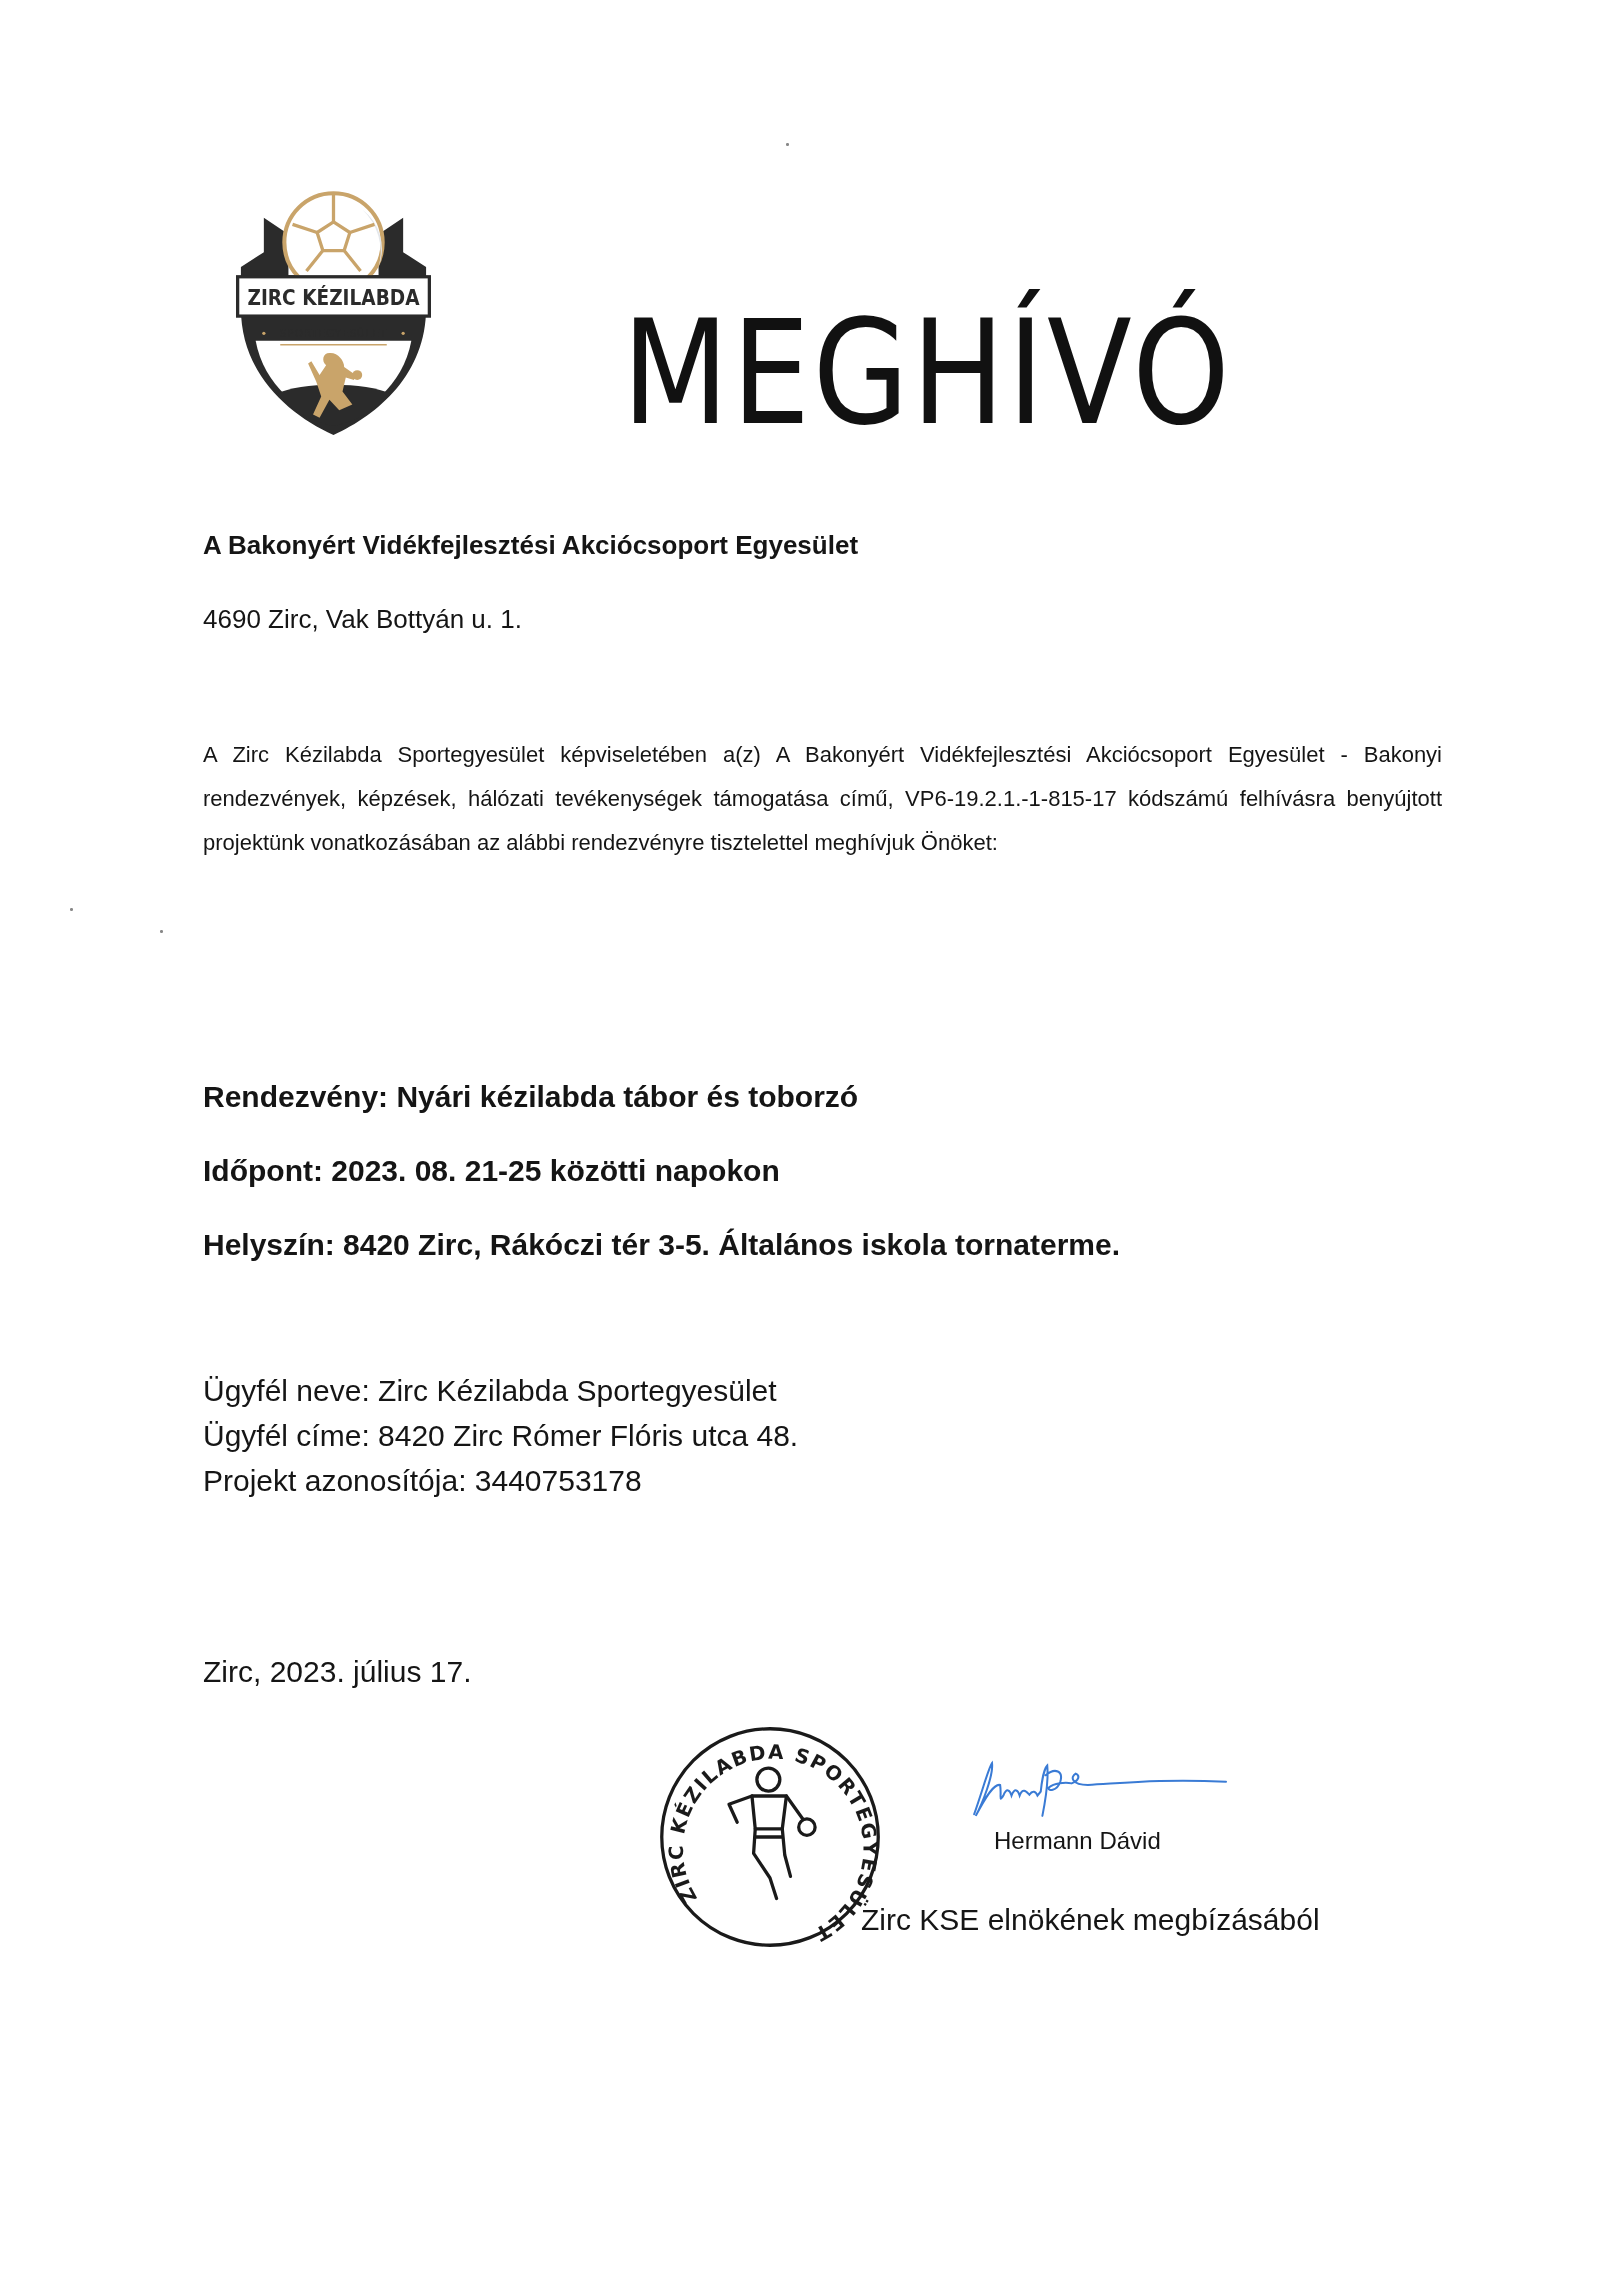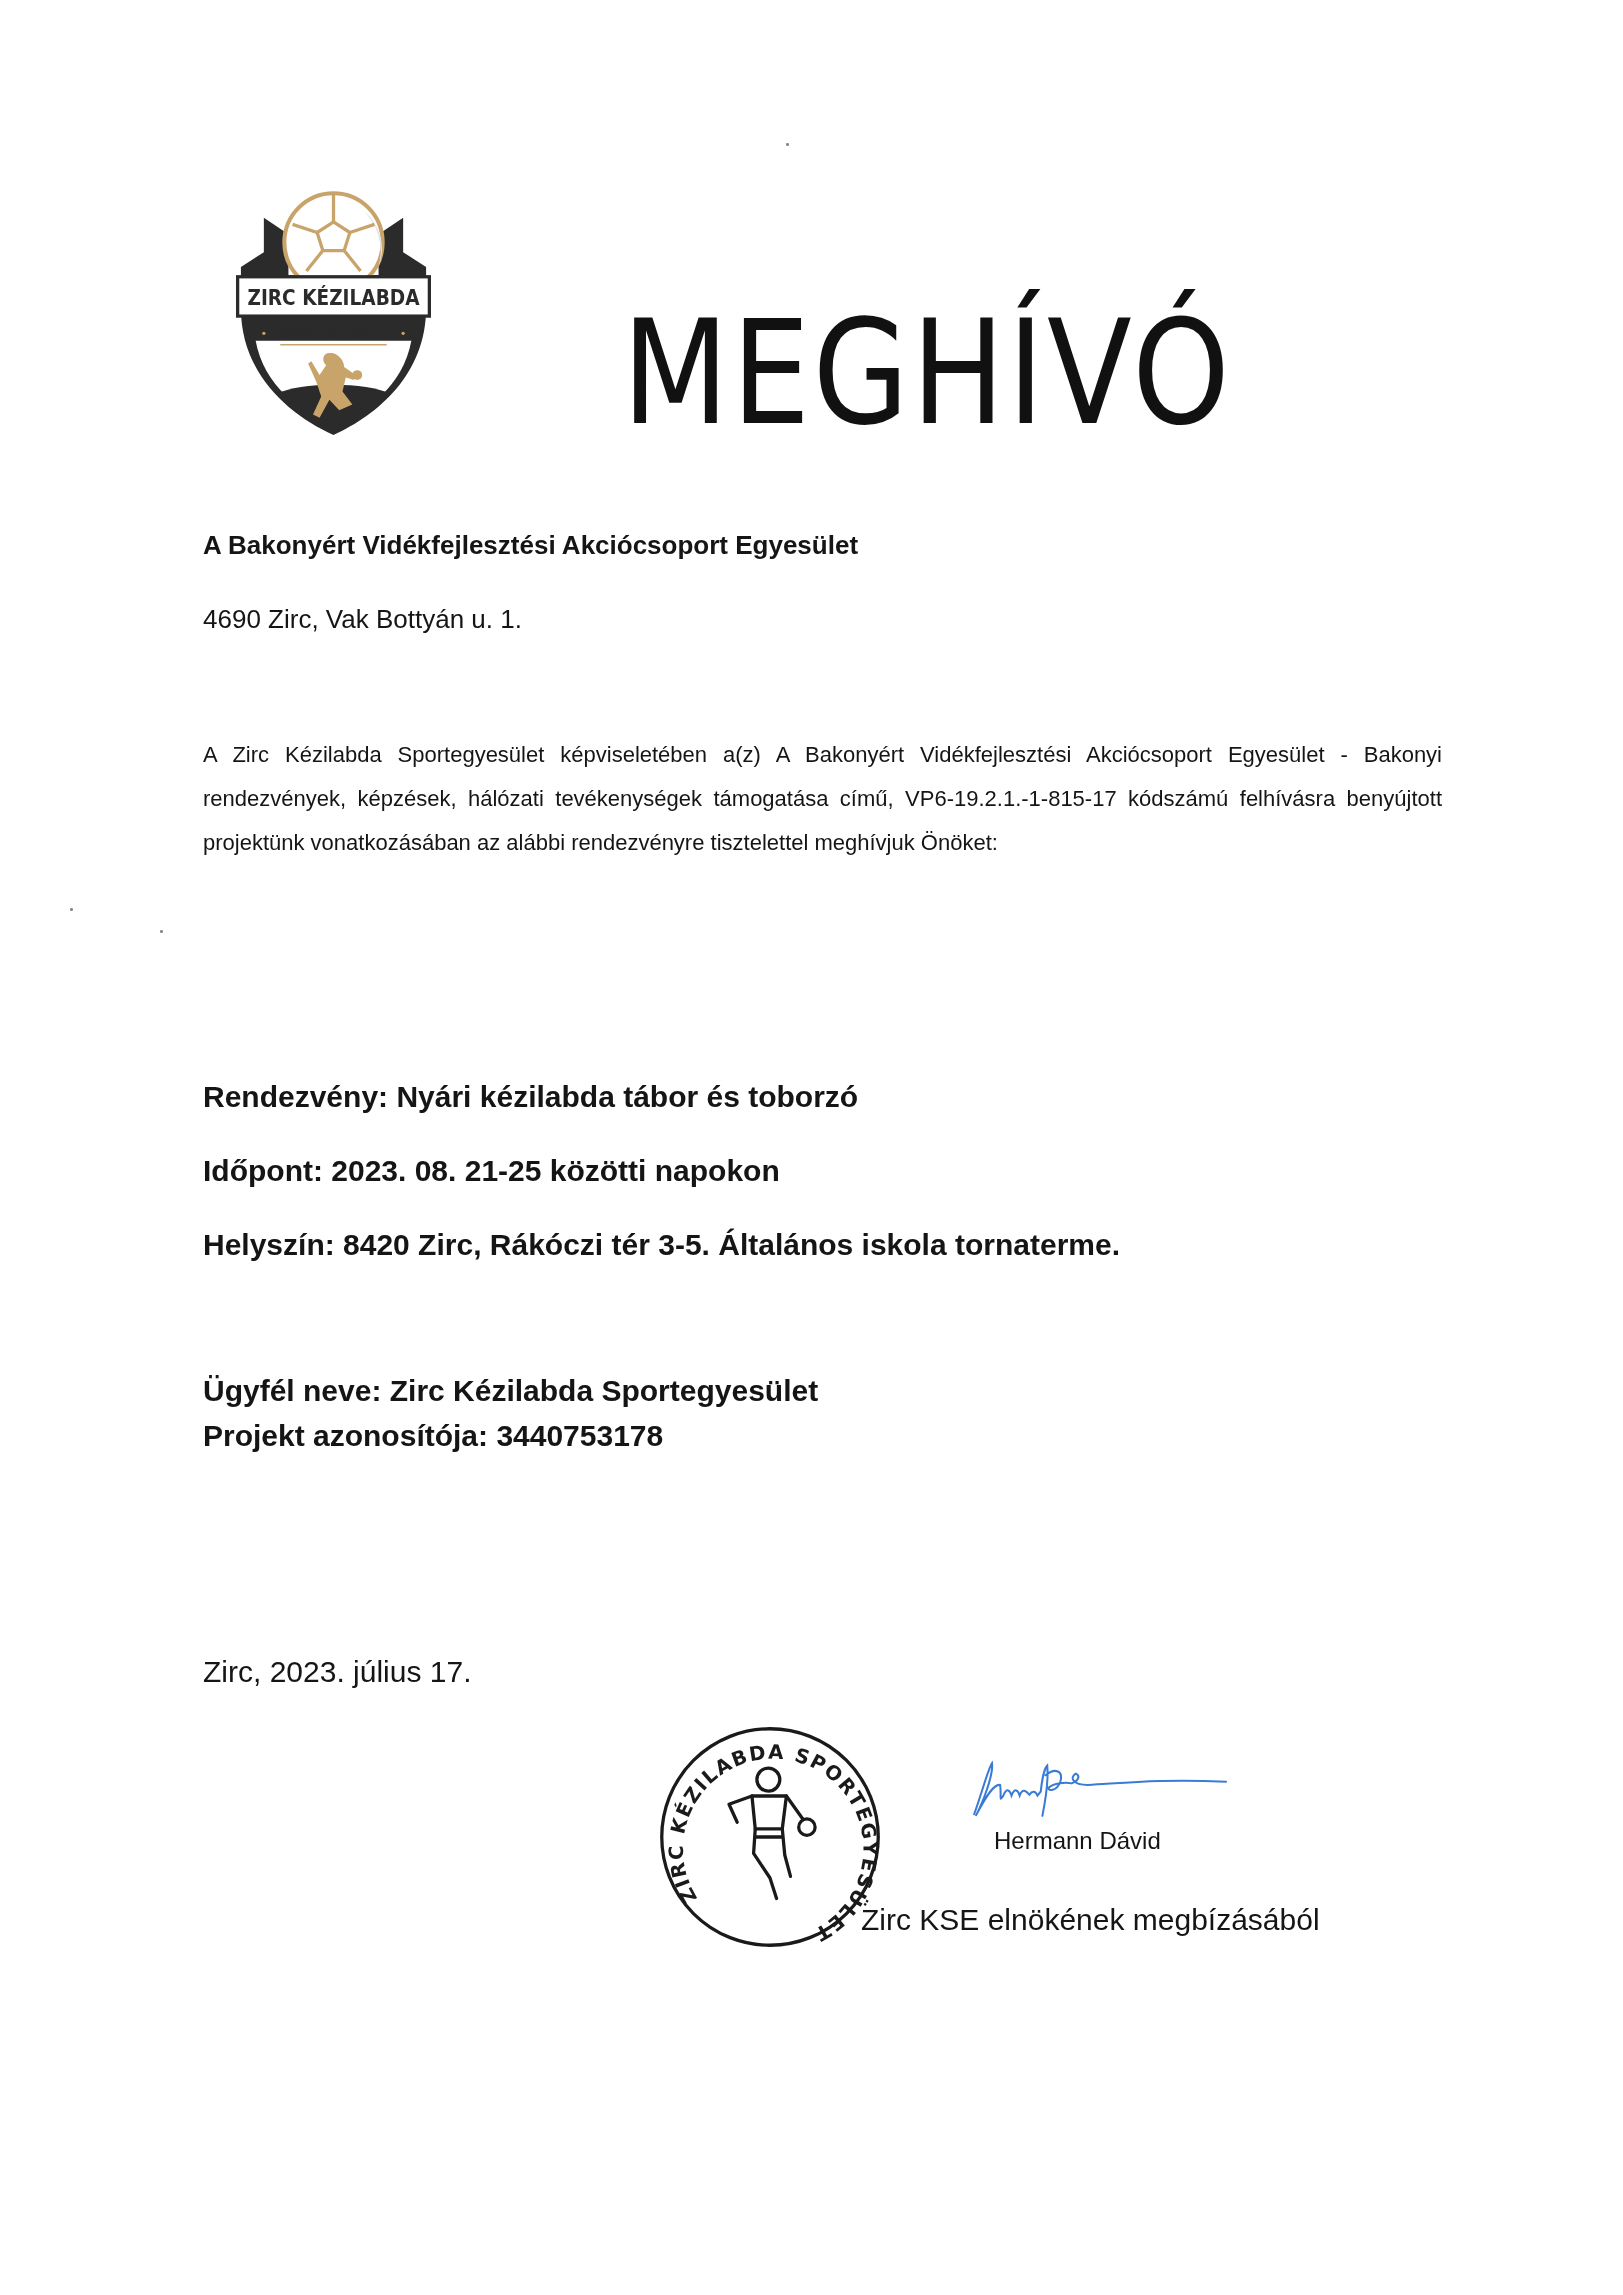--- a/index.html
+++ b/index.html
@@ -20,21 +20,21 @@
   .recipient-addr { left: 203px; top: 604px; }
   .body-para {
     left: 203px; top: 733px; width: 1239px; font-size: 22px; line-height: 44px;
     text-align: justify;
   }
   .event { left: 203px; width: 1300px; text-align: left; font-weight: 700; font-size: 30px; }
   .ev1 { top: 1080px; }
   .ev2 { top: 1154px; }
   .ev3 { top: 1228px; }
   .client { left: 203px; top: 1368px; font-size: 30px; line-height: 45px; }
-  .client div { white-space: nowrap; font-weight: bold; }
+  .client div { white-space: nowrap; }
   .date { left: 203px; top: 1655px; font-size: 30px; }
   .stamp { left: 647px; top: 1714px; width: 246px; height: 246px; }
   .signature { left: 957px; top: 1759px; width: 278px; height: 65px; }
   .signer-name { left: 994px; top: 1827px; font-size: 24px; }
   .signer-role { left: 861px; top: 1903px; font-size: 30px; text-align: right; }
   .speck { width: 2.5px; height: 2.5px; background: #888; border-radius: 50%; }
 </style>
 </head>
 <body>
 
@@ -68,20 +68,21 @@
 <div class="abs recipient-addr t36">4690 Zirc, Vak Bottyán u. 1.</div>
 
 <div class="abs body-para">A Zirc Kézilabda Sportegyesület képviseletében a(z) A Bakonyért Vidékfejlesztési Akciócsoport Egyesület - Bakonyi rendezvények, képzések, hálózati tevékenységek támogatása című, VP6-19.2.1.-1-815-17 kódszámú felhívásra benyújtott projektünk vonatkozásában az alábbi rendezvényre tisztelettel meghívjuk Önöket:</div>
 
 <div class="abs event ev1">Rendezvény: Nyári kézilabda tábor és toborzó</div>
 <div class="abs event ev2">Időpont: 2023. 08. 21-25 közötti napokon</div>
 <div class="abs event ev3">Helyszín: 8420 Zirc, Rákóczi tér 3-5. Általános iskola tornaterme.</div>
 
 <div class="abs client">
   <div>Ügyfél neve: Zirc Kézilabda Sportegyesület</div>
+  <div>Ügyfél címe: 8420 Zirc Rómer Flóris utca 48.</div>
   <div>Projekt azonosítója: 3440753178</div>
 </div>
 
 <div class="abs date">Zirc, 2023. július 17.</div>
 
 <div class="abs stamp">
   <svg width="246" height="246" viewBox="0 0 300 300">
     <defs>
       <path id="stampArc" d="M 62 225 A 110 110 0 1 1 205 262"></path>
     </defs>

